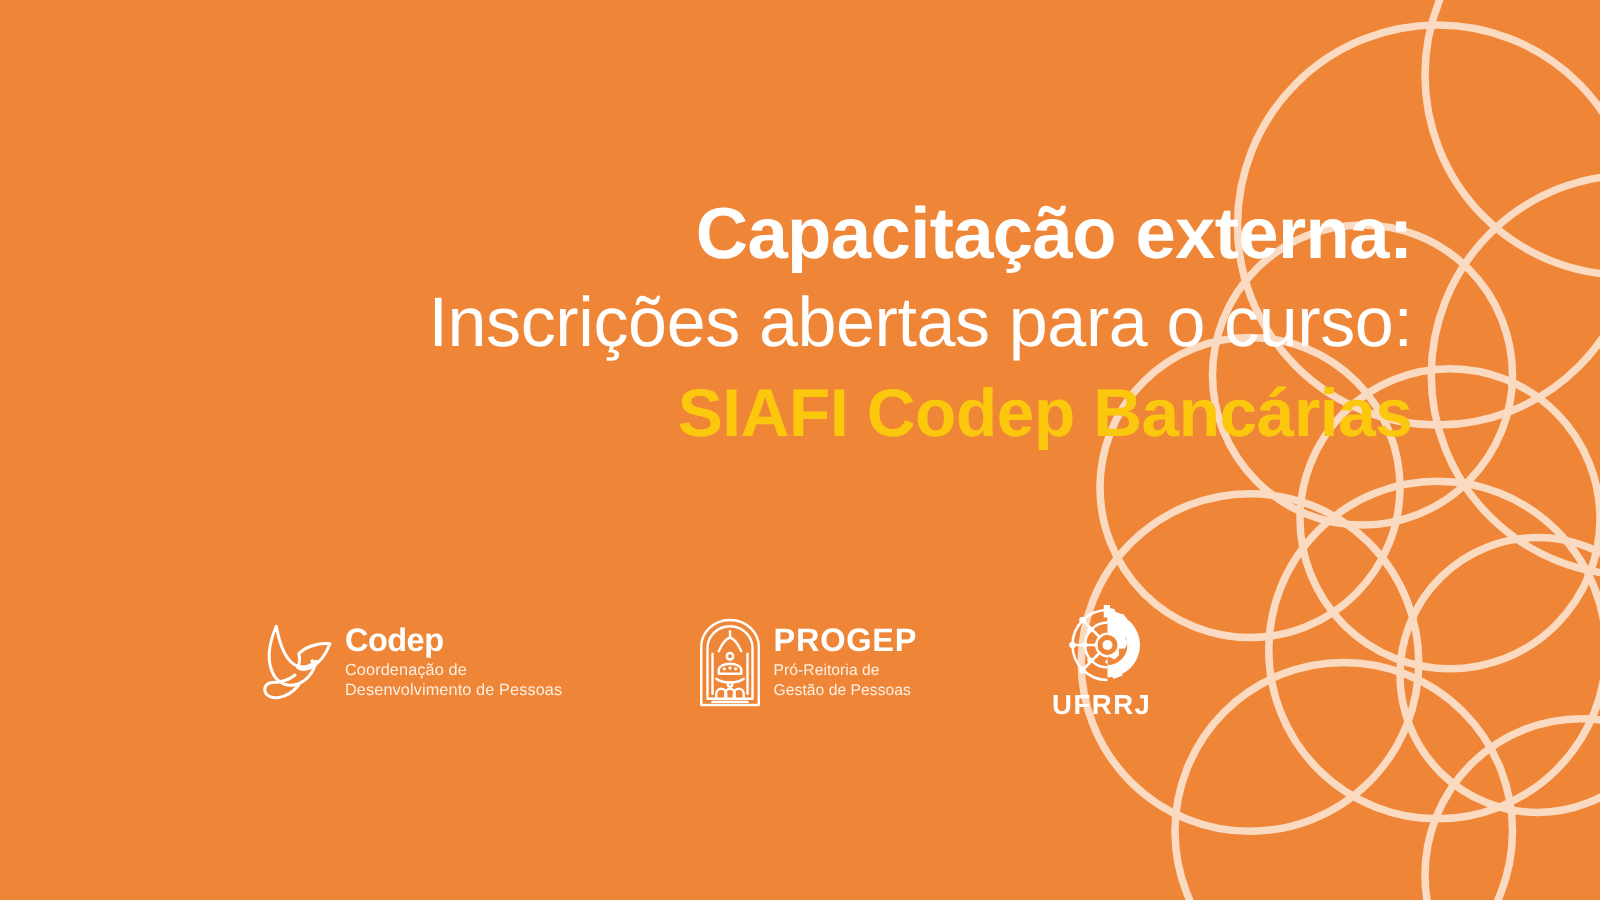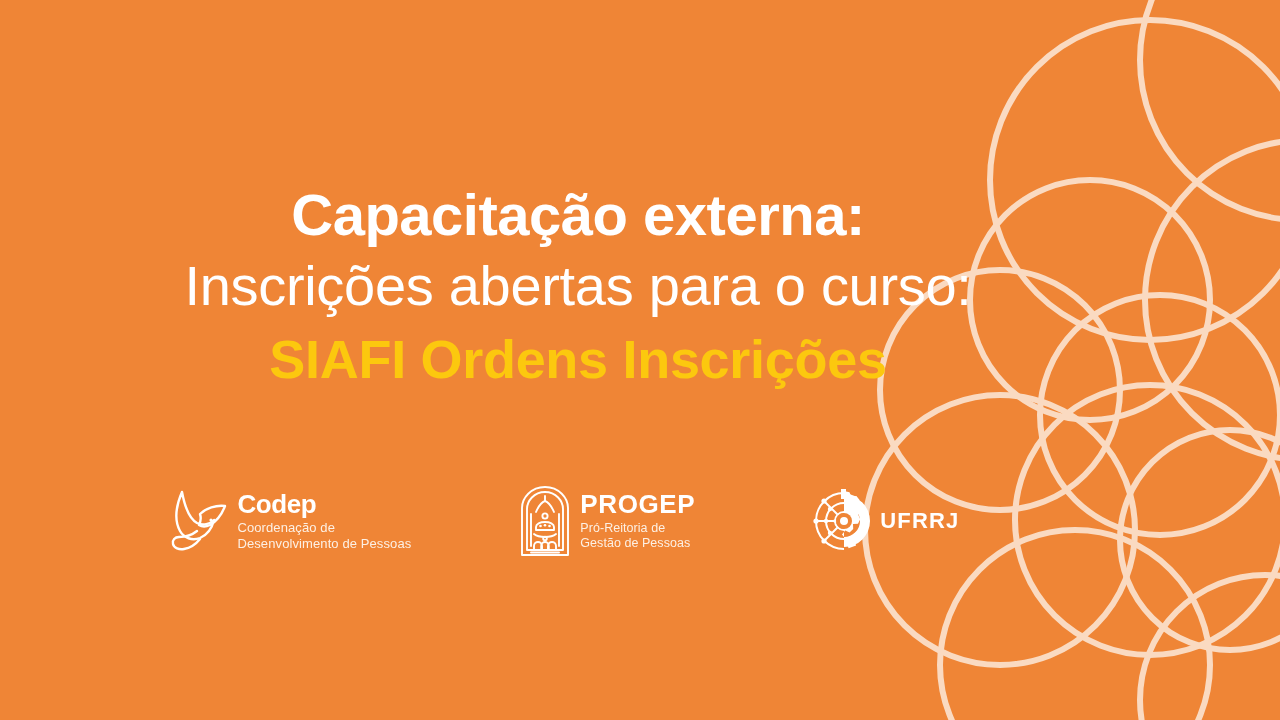--- a/index.html
+++ b/index.html
@@ -29,25 +29,24 @@
     inset: 0;
     width: 1280px;
     height: 720px;
     pointer-events: none;
   }
 
   
   .headline-block {
     position: absolute;
     left: 0;
-    top: 184px;
+    top: 156px;
     width: 1130px;
-    text-align: center;
+    text-align: right;
     z-index: 3;
-    padding-left: 13px;
   }
 
   .line-1 {
     font-size: 58px;
     font-weight: bold;
     color: #ffffff;
     letter-spacing: -0.5px;
     line-height: 1.08;
     margin: 0 0 8px 0;
     white-space: nowrap;
@@ -120,20 +119,21 @@
   
   .logo-codep .logo-name { font-size: 26px; letter-spacing: -0.4px; margin-bottom: 3px; }
   .logo-codep .logo-sub  { font-size: 13px; letter-spacing: 0.1px; }
 
   
   .logo-progep .logo-name { font-size: 26px; letter-spacing: 0.6px; margin-bottom: 4px; }
   .logo-progep .logo-sub  { font-size: 12.5px; letter-spacing: 0.05px; }
 
   
   .logo-ufrrj {
+    flex-direction: column;
     gap: 5px;
     align-items: center;
   }
   .logo-ufrrj .logo-name {
     font-size: 22px;
     letter-spacing: 1.2px;
   }
 </style>
 </head>
 <body>
@@ -161,21 +161,21 @@
       <circle cx="1075" cy="665" r="135"></circle>
 
       <circle cx="1265" cy="700" r="125"></circle>
       <circle cx="1230" cy="540" r="110"></circle>
     </g>
   </svg>
 
   <div class="headline-block">
     <h1 class="line-1">Capacitação externa:</h1>
     <h2 class="line-2">Inscrições abertas para o curso:</h2>
-    <h2 class="line-3">SIAFI Ordens Inscrições</h2>
+    <h2 class="line-3">SIAFI Codep Bancárias</h2>
   </div>
 
   <div class="logo-strip">
 
     <div class="logo logo-codep">
       <svg class="logo-mark" width="58" height="66" viewBox="0 0 58 66" fill="none" stroke="#ffffff" stroke-width="2.4" stroke-linejoin="round" stroke-linecap="round">
 
         <path d="M12 4 C6 18 4 32 10 43 C14 50 22 53 30 50
                  C37 47 42 40 44 32 C40 36 33 38 27 35
                  C20 31 15 20 12 4 Z"></path>

